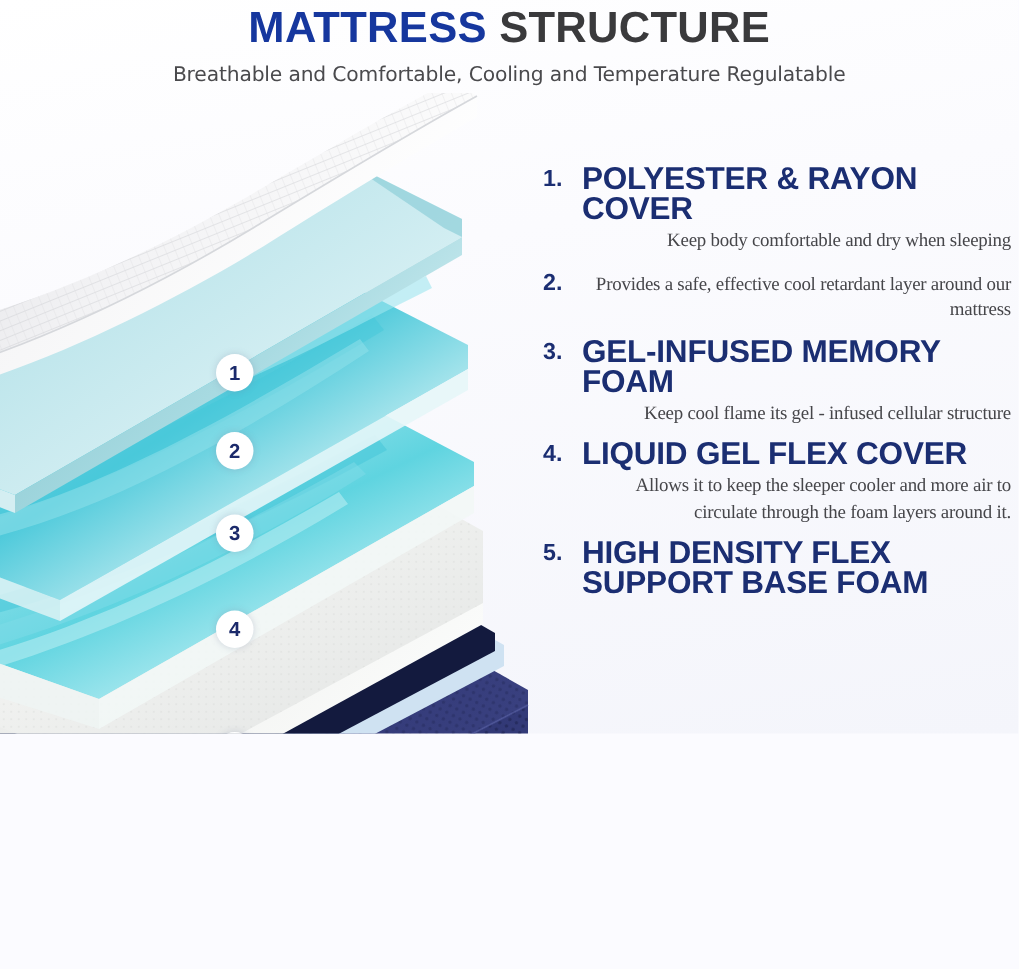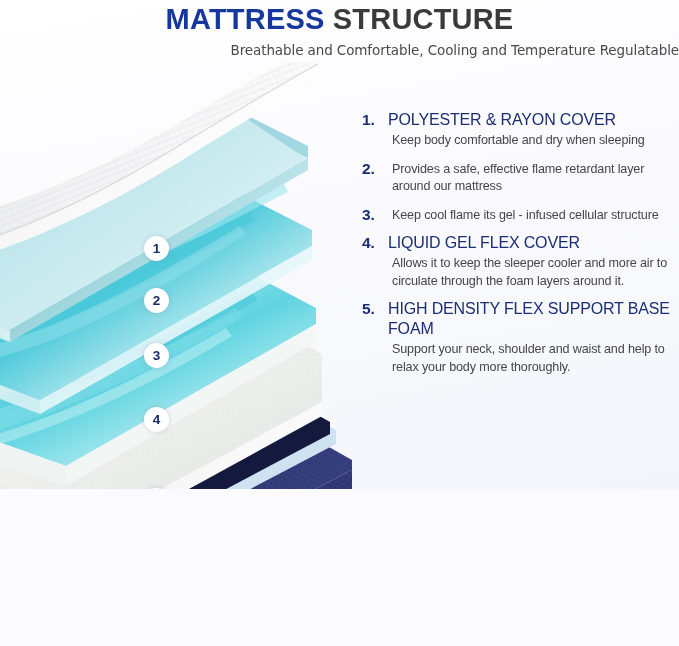--- a/index.html
+++ b/index.html
@@ -44,21 +44,20 @@
   .title .t-dark { color: #3a3a3c; }
 
   .subtitle {
     margin-top: 6px;
     font-size: 13.5px;
     color: #4a4a4d;
     font-family: "DejaVu Sans", sans-serif;
     letter-spacing: -0.1px;
     line-height: 17px;
     white-space: nowrap;
-    text-align: right;
   }
 
   
   .illustration {
     position: absolute;
     left: 0;
     top: 62px;
     width: 360px;
     height: 584px;
     z-index: 5;
@@ -106,33 +105,34 @@
     flex: 0 0 26px;
     color: #1b2e72;
     font-size: 15.5px;
     font-weight: bold;
     line-height: 19px;
     padding-top: 0px;
   }
   .f-body { flex: 1 1 auto; }
   .f-title {
     color: #1b2e72;
-    font-size: 16px;
-    font-weight: normal;
+    font-size: 21px;
+    font-weight: bold;
     line-height: 20px;
     letter-spacing: -0.15px;
   }
   .f-desc {
     color: #46464a;
-    font-family: Liberation Sans, sans-serif;
+    font-family: Liberation Serif, serif;
     font-size: 12.6px;
     line-height: 17.5px;
     margin-top: 2px;
     padding-left: 4px;
     letter-spacing: -0.15px;
+    text-align: right;
   }
 
   
   .firmness {
     position: absolute;
     left: 318px;
     top: 578px;
     width: 346px;
     z-index: 30;
   }
@@ -373,44 +373,44 @@
       <div class="f-index">1.</div>
       <div class="f-body">
         <div class="f-title">POLYESTER &amp; RAYON COVER</div>
         <div class="f-desc">Keep body comfortable and dry when sleeping</div>
       </div>
     </div>
 
     <div class="feature">
       <div class="f-index">2.</div>
       <div class="f-body">
-        <div class="f-desc">Provides a safe, effective flame retardant layer around our mattress</div>
+        <div class="f-desc">Provides a safe, effective cool retardant layer around our mattress</div>
       </div>
     </div>
 
     <div class="feature">
       <div class="f-index">3.</div>
       <div class="f-body">
+        <div class="f-title">GEL-INFUSED MEMORY FOAM</div>
         <div class="f-desc">Keep cool flame its gel - infused cellular structure</div>
       </div>
     </div>
 
     <div class="feature">
       <div class="f-index">4.</div>
       <div class="f-body">
         <div class="f-title">LIQUID GEL FLEX COVER</div>
         <div class="f-desc">Allows it to keep the sleeper cooler and more air to circulate through the foam layers around it.</div>
       </div>
     </div>
 
     <div class="feature">
       <div class="f-index">5.</div>
       <div class="f-body">
         <div class="f-title">HIGH DENSITY FLEX SUPPORT BASE FOAM</div>
-        <div class="f-desc">Support your neck, shoulder and waist and help to relax your  body more thoroughly.</div>
       </div>
     </div>
 
   </div>
 
   <div class="firmness">
     <div class="firm-row">
       <div class="firm-label">Firm</div>
       <div class="track">
         <span class="dot"></span>

